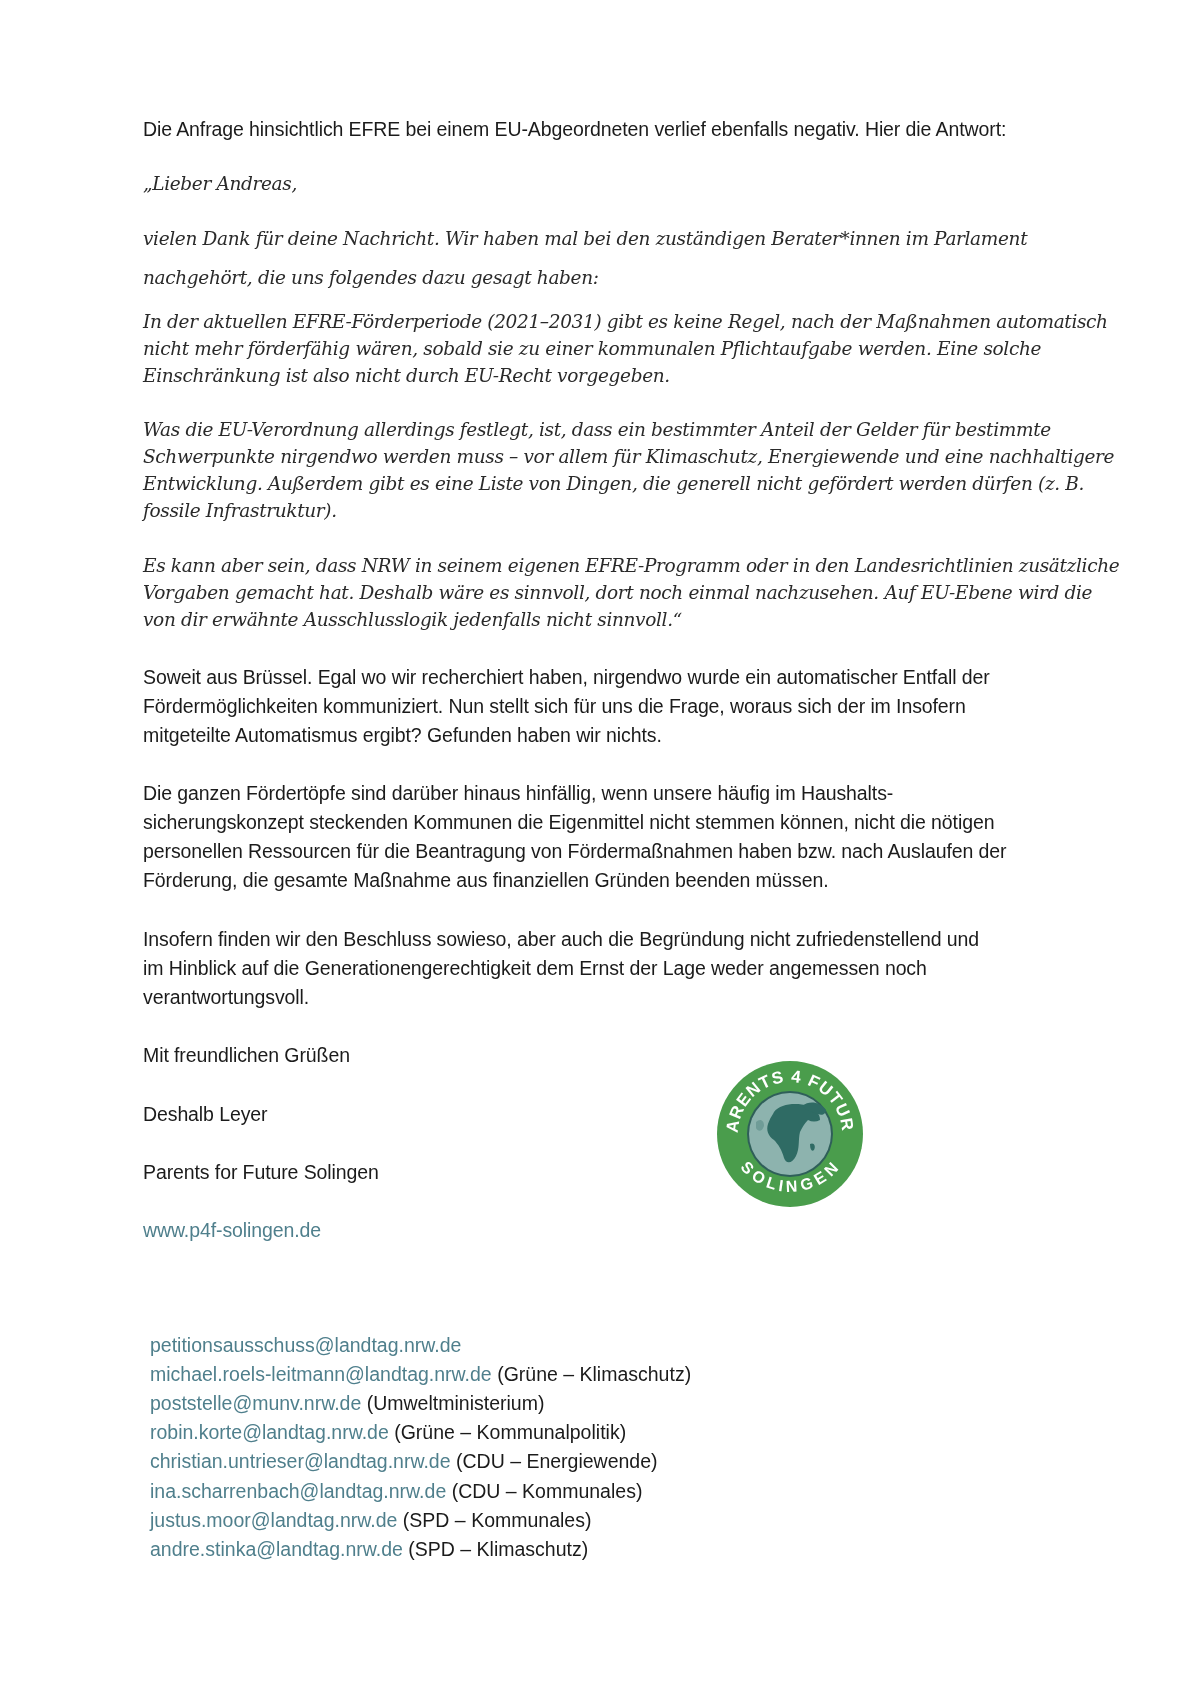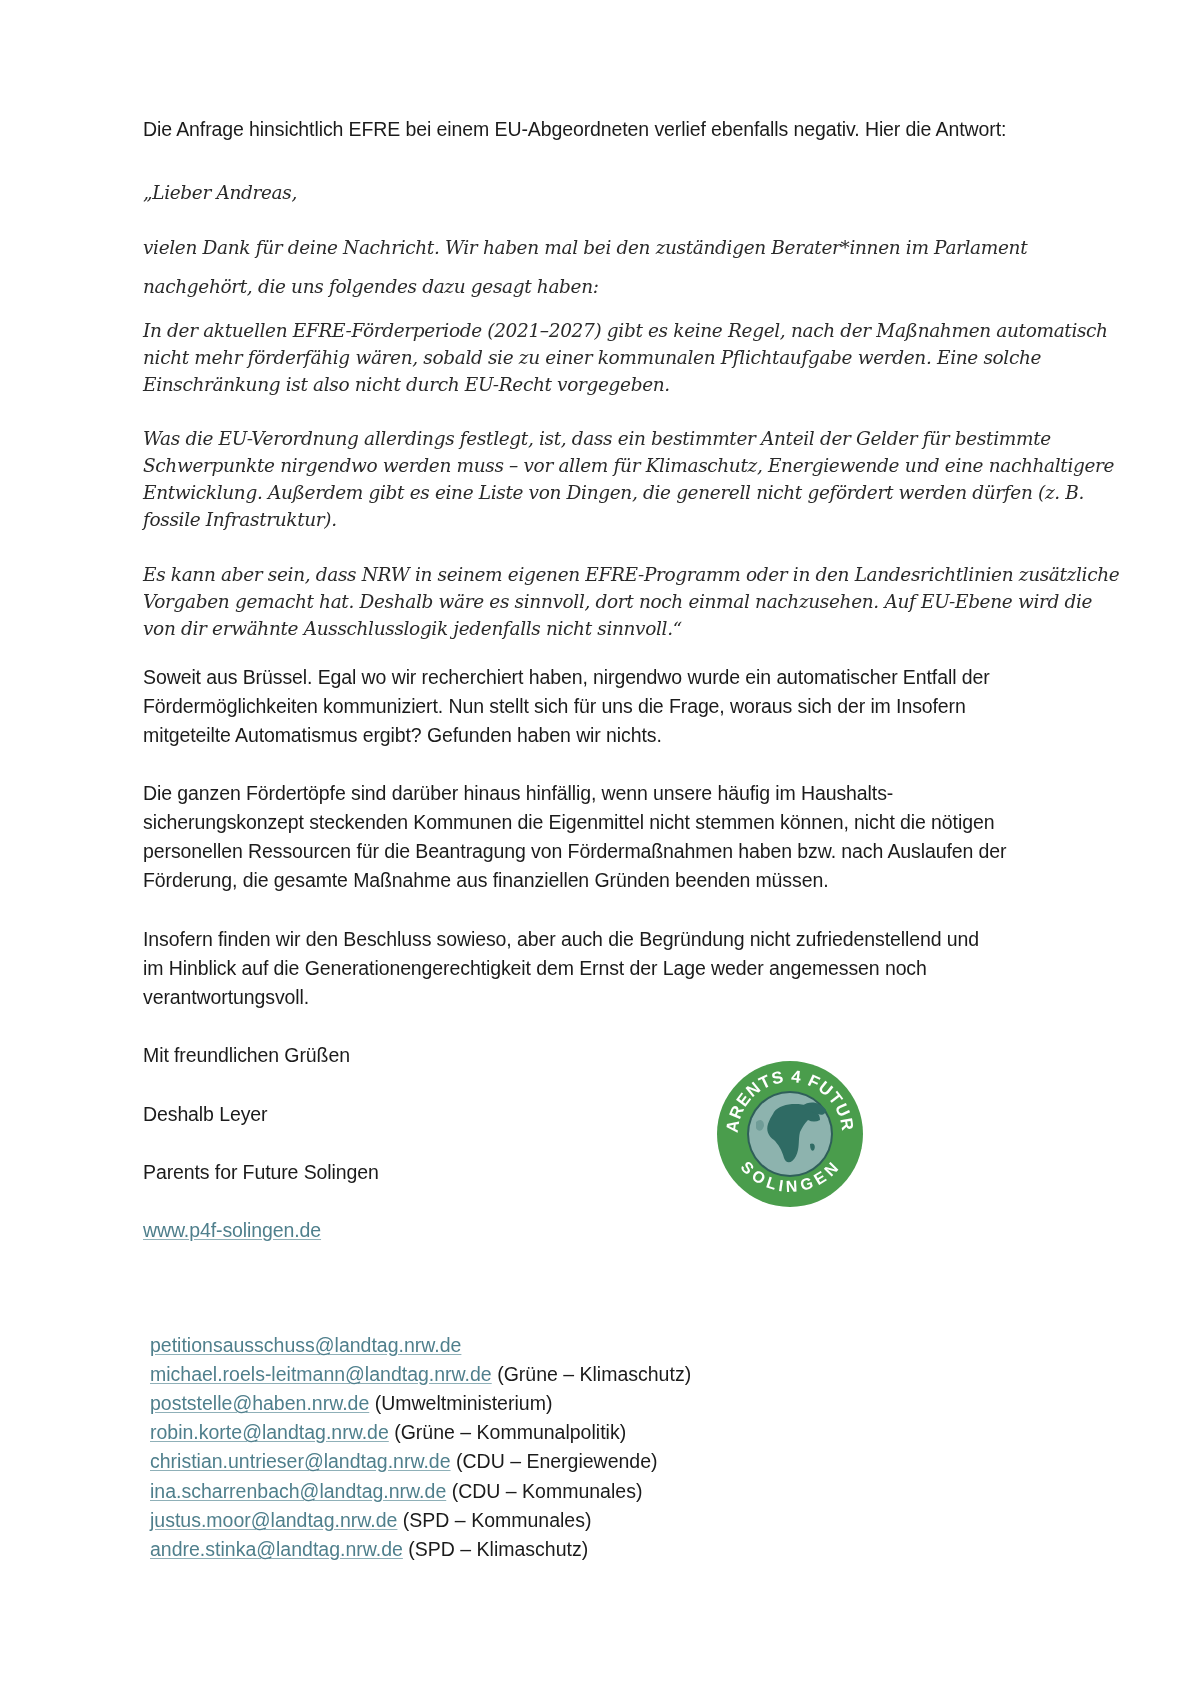--- a/index.html
+++ b/index.html
@@ -1,38 +1,38 @@
 <!DOCTYPE html>
 <html><head>
 <meta charset="utf-8">
 <style>
   html, body { margin: 0; padding: 0; background: #ffffff; }
   body { width: 1190px; height: 1683px; position: relative; overflow: hidden; color: #1a1a1a; }
   .page { position: absolute; left: 0; top: 0; width: 1190px; height: 1489px; background: #fff; }
   .line { position: absolute; left: 143px; white-space: nowrap; }
   .sans { font-family: "Liberation Sans", sans-serif; font-size: 19.5px; letter-spacing: -0.1px; color: #1b1b1b; }
-  .serif { font-family: "DejaVu Serif", serif; font-style: italic; font-size: 18.5px; letter-spacing: -0.35px; color: #2a2a2a; transform-origin: left center; margin-top: 9px; }
-  .link { color: #4f7f8c; text-decoration: underline; text-decoration-color: #8fb0b8; text-underline-offset: 2px; cursor: pointer; }
+  .serif { font-family: "DejaVu Serif", serif; font-style: italic; font-size: 18.5px; letter-spacing: -0.35px; color: #2a2a2a; transform-origin: left center; }
+  .link { color: #4f7f8c; text-decoration-color: #8fb0b8; text-underline-offset: 2px; cursor: pointer; }
   .contact { font-family: "Liberation Sans", sans-serif; font-size: 19.5px; color: #1b1b1b; margin-left: 7px; }
   .logo { position: absolute; left: 716px; top: 1060px; width: 148px; height: 148px; }
 </style>
 </head>
 <body>
 
 <div class="page">
 
   <div class="line sans" style="top:118px">Die Anfrage hinsichtlich EFRE bei einem EU-Abgeordneten verlief ebenfalls negativ. Hier die Antwort:</div>
 
   <div>
     <div class="line serif" style="top:173px">„Lieber Andreas,</div>
 
     <div class="line serif" style="top:228px">vielen Dank für deine Nachricht. Wir haben mal bei den zuständigen Berater*innen im Parlament</div>
     <div class="line serif" style="top:267px">nachgehört, die uns folgendes dazu gesagt haben:</div>
 
-    <div class="line serif" style="top:311px">In der aktuellen EFRE-Förderperiode (2021–2027) gibt es keine Regel, nach der Maßnahmen automatisch</div>
+    <div class="line serif" style="top:311px">In der aktuellen EFRE-Förderperiode (2021–2031) gibt es keine Regel, nach der Maßnahmen automatisch</div>
     <div class="line serif" style="top:338px">nicht mehr förderfähig wären, sobald sie zu einer kommunalen Pflichtaufgabe werden. Eine solche</div>
     <div class="line serif" style="top:365px">Einschränkung ist also nicht durch EU-Recht vorgegeben.</div>
 
     <div class="line serif" style="top:419px">Was die EU-Verordnung allerdings festlegt, ist, dass ein bestimmter Anteil der Gelder für bestimmte</div>
     <div class="line serif" style="top:446px">Schwerpunkte nirgendwo werden muss – vor allem für Klimaschutz, Energiewende und eine nachhaltigere</div>
     <div class="line serif" style="top:473px">Entwicklung. Außerdem gibt es eine Liste von Dingen, die generell nicht gefördert werden dürfen (z. B.</div>
     <div class="line serif" style="top:500px">fossile Infrastruktur).</div>
 
     <div class="line serif" style="top:555px">Es kann aber sein, dass NRW in seinem eigenen EFRE-Programm oder in den Landesrichtlinien zusätzliche</div>
     <div class="line serif" style="top:582px">Vorgaben gemacht hat. Deshalb wäre es sinnvoll, dort noch einmal nachzusehen. Auf EU-Ebene wird die</div>
@@ -86,21 +86,21 @@
 
   <div>
     <div class="line contact" style="top:1334px">
       <a class="link">petitionsausschuss@landtag.nrw.de</a>
     </div>
     <div class="line contact" style="top:1363px">
       <a class="link">michael.roels-leitmann@landtag.nrw.de</a>
       <span>(Grüne – Klimaschutz)</span>
     </div>
     <div class="line contact" style="top:1392px">
-      <a class="link">poststelle@haben.nrw.de</a>
+      <a class="link">poststelle@munv.nrw.de</a>
       <span>(Umweltministerium)</span>
     </div>
     <div class="line contact" style="top:1421px">
       <a class="link">robin.korte@landtag.nrw.de</a>
       <span>(Grüne – Kommunalpolitik)</span>
     </div>
     <div class="line contact" style="top:1450px">
       <a class="link">christian.untrieser@landtag.nrw.de</a>
       <span>(CDU – Energiewende)</span>
     </div>

